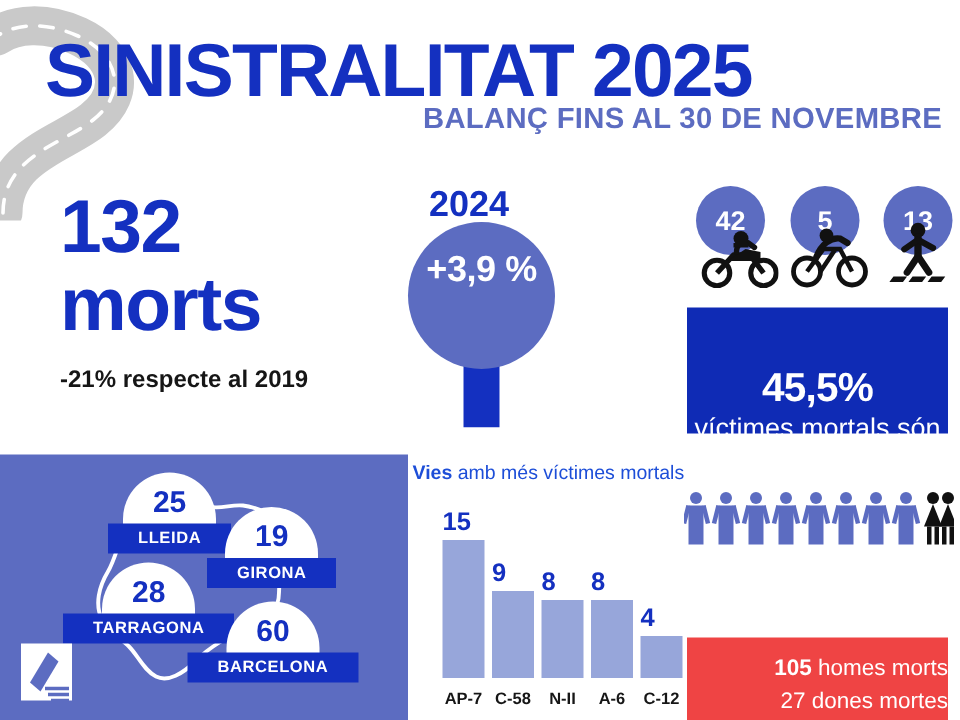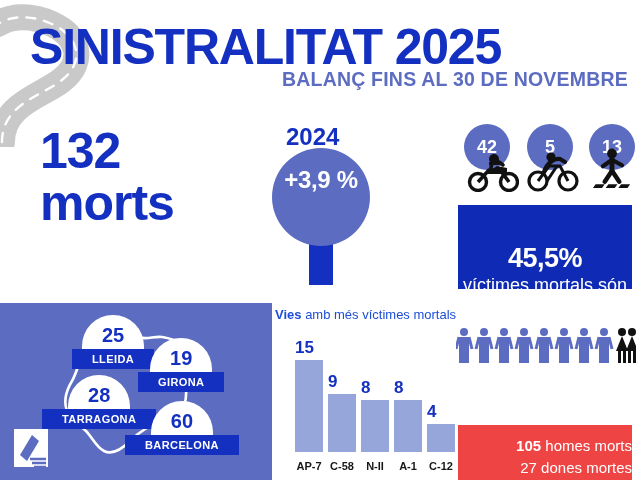--- a/index.html
+++ b/index.html
@@ -116,20 +116,21 @@
 
   <svg class="road" viewBox="0 0 150 155">
     <path d="M12,150 C12,112 52,104 72,88 C96,69 88,44 62,32 C40,22 20,24 8,32" fill="none" stroke="#C9C9C9" stroke-width="26" stroke-linecap="round"></path>
     <path d="M12,150 C12,112 52,104 72,88 C96,69 88,44 62,32 C40,22 20,24 8,32" fill="none" stroke="#FFFFFF" stroke-width="2.4" stroke-linecap="round" stroke-dasharray="9 9"></path>
   </svg>
   <div class="title">SINISTRALITAT 2025</div>
   <div class="subtitle">BALANÇ FINS AL 30 DE NOVEMBRE</div>
 
   <div class="deaths-num">132</div>
   <div class="deaths-word">morts</div>
+  <div class="deaths-sub">-21% respecte al 2019</div>
 
   <div class="y2024">2024</div>
   <svg class="arrow-up" viewBox="0 0 56 82">
     <polygon points="28,0 56,32 40,32 40,82 16,82 16,32 0,32" fill="#1430C0"></polygon>
   </svg>
   <div class="pct-circle">
     <span>+3,9 %</span>
   </div>
 
   <div class="vic" style="left:464px; top:124px;">
@@ -228,21 +229,21 @@
 
     <div class="bar-val" style="left:4px;  bottom:122px;">15</div>
     <div class="bar-val" style="left:37px; bottom:88px;">9</div>
     <div class="bar-val" style="left:70px; bottom:82px;">8</div>
     <div class="bar-val" style="left:103px;bottom:82px;">8</div>
     <div class="bar-val" style="left:136px;bottom:58px;">4</div>
 
     <div class="bar-lbl" style="left:1px;">AP-7</div>
     <div class="bar-lbl" style="left:34px;">C-58</div>
     <div class="bar-lbl" style="left:67px;">N-II</div>
-    <div class="bar-lbl" style="left:100px;">A-1</div>
+    <div class="bar-lbl" style="left:100px;">A-6</div>
     <div class="bar-lbl" style="left:133px;">C-12</div>
   </div>
 
   <svg class="people" viewBox="0 0 180 38">
     <g fill="#5C6CC1">
       <g transform="translate(0,0)">
         <circle cx="8" cy="5" r="4"></circle>
           <path d="M3,10 h10 v13 h-3 v13 h-4 v-13 h-3 z"></path>
         <path d="M3,10 L0,22 M13,10 L16,22" stroke="#5C6CC1" stroke-width="3"></path>
         <path d="M6,23 v13 h-3 v-13 z M10,23 v13 h3 v-13 z"></path>

